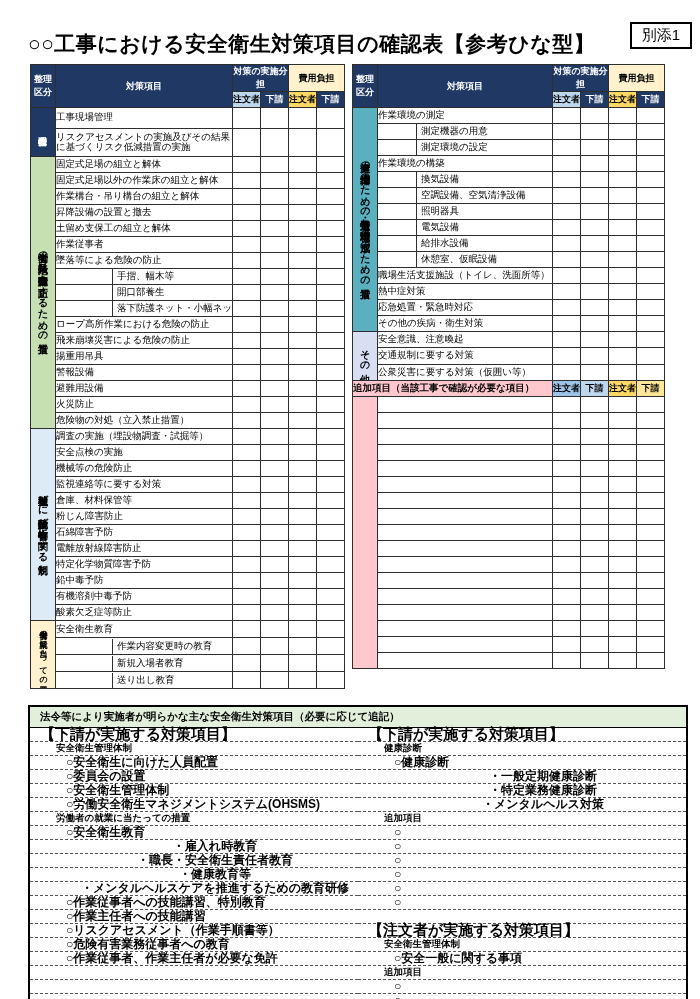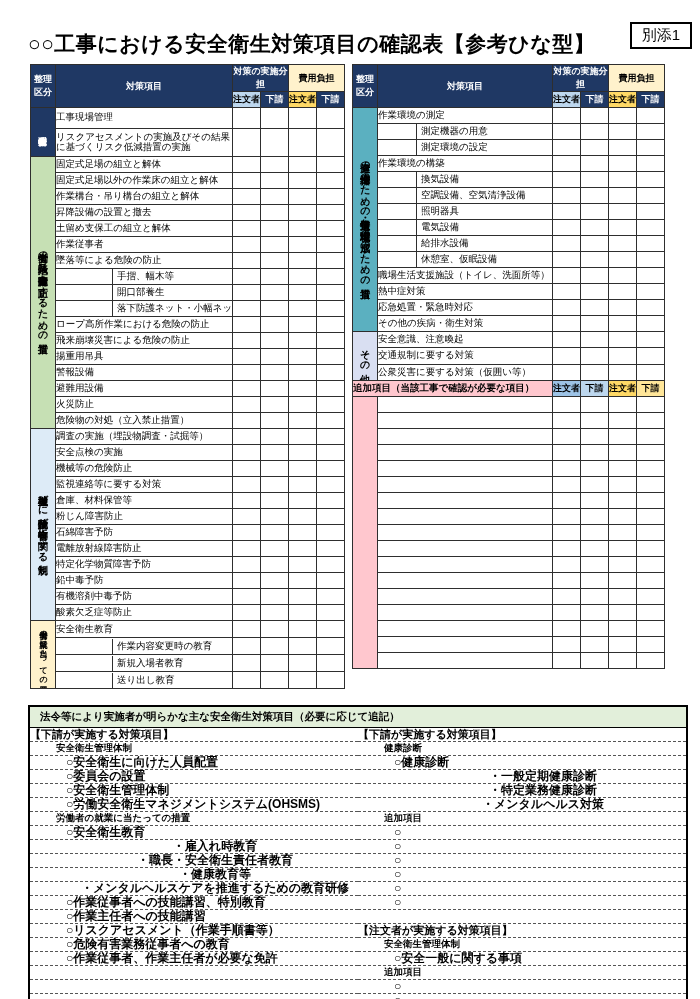--- a/index.html
+++ b/index.html
@@ -45,21 +45,21 @@
   .aB{background:#9DC3E6;font-weight:bold;font-size:9px;text-align:center;}
   .aB2{background:#BDD7EE;font-weight:bold;font-size:9px;text-align:center;}
   .aG{background:#FFD966;font-weight:bold;font-size:9px;text-align:center;}
   .aG2{background:#FFE699;font-weight:bold;font-size:9px;text-align:center;}
   .addCat{background:#FFC7CE;}
   .legal{margin:16px 0 0 28px;width:660px;border:2px solid #000;box-sizing:border-box;background:#fff;}
   .legal-title{background:#E2EFDA;font-weight:bold;font-size:10.5px;padding:3px 0 3px 10px;border-bottom:1px solid #000;}
   .legal-cols{display:flex;}
   .legal-col{width:50%;}
   .lg-row{height:13px;line-height:12.5px;font-size:12px;border-bottom:1px dashed #555;white-space:nowrap;overflow:visible;font-weight:bold;}
-  .lg-header{font-weight:bold;padding-left:0;font-size:11px;}
+  .lg-header{font-weight:bold;padding-left:10px;font-size:15px;}
   .lg-section{font-weight:bold;padding-left:26px;font-size:9.5px;}
   .lg-item{padding-left:36px;}
   .lg-item2{padding-left:42px;text-align:center;}
   .lg-blank{padding-left:3px;}
 </style>
 </head>
 <body>
 
 <div class="page">
   <div class="attach">別添1</div>

